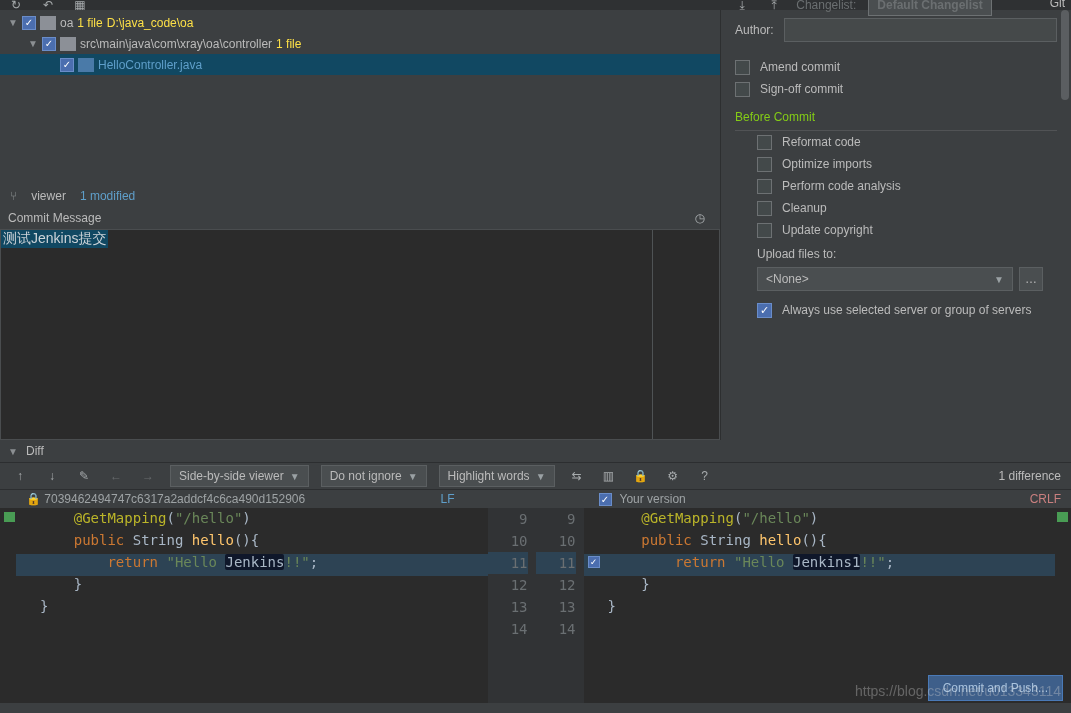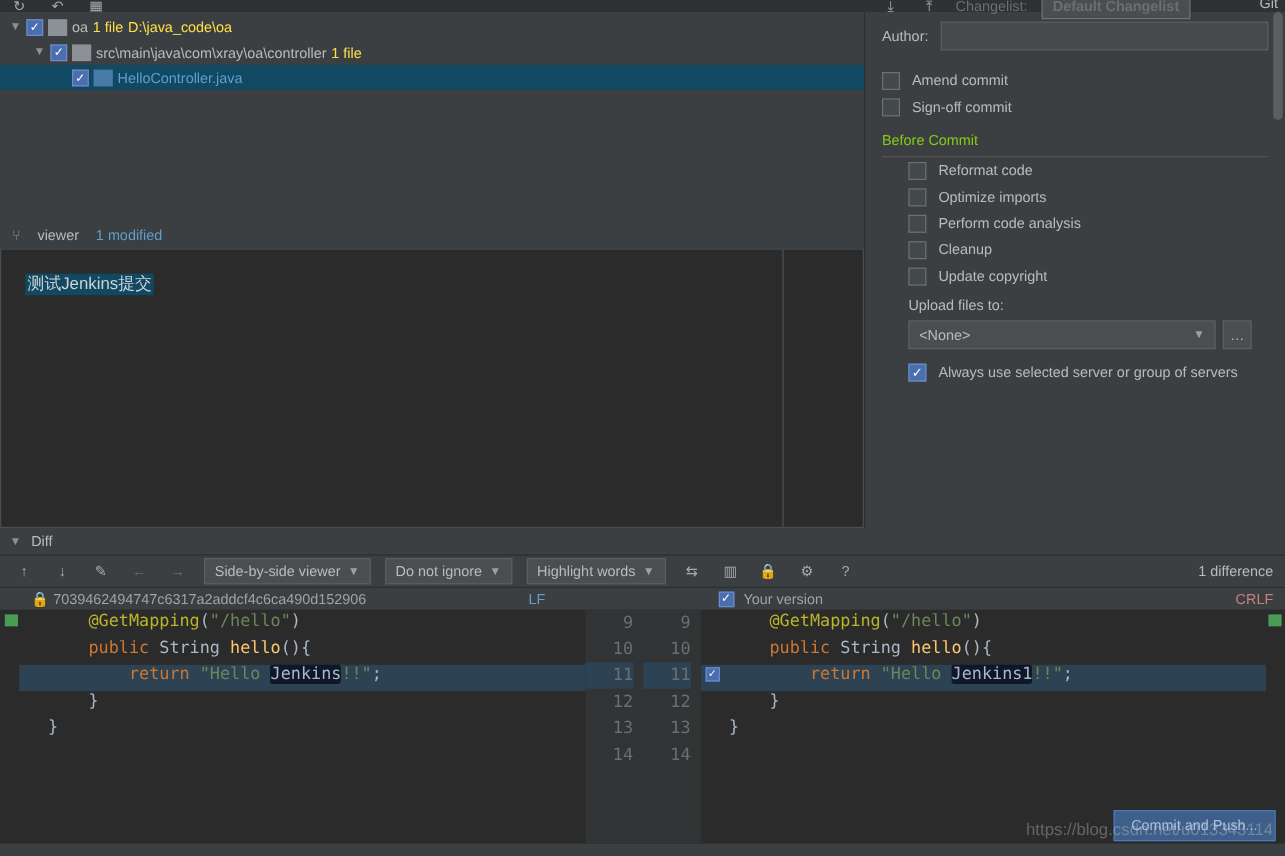--- a/index.html
+++ b/index.html
@@ -22,21 +22,21 @@
   .chk { width:14px; height:14px; background:#4b6eaf; border:1px solid #6a8dc9; display:inline-flex; align-items:center; justify-content:center; color:#fff; font-size:10px;}
   .ficon { width:16px; height:14px; background:#6b7d8f; display:inline-block;}
   .ficon.folder{ background:#8c9097;}
   .ficon.cls{ background:#4a7aa8;}
   .tg { color:#bbbbbb; }
   .muted { color:#fde047;}
   .link { color:#5f9fca;}
   .branch-bar{ height:22px; padding-left:10px; display:flex; gap:14px; align-items:center; background:#3c3f41;}
   .branch-bar .ic{ color:#8b8f92;}
   .cmhead{ height:22px; display:flex; align-items:center; justify-content:space-between; padding:0 10px 0 8px; color:#bbbbbb; background:#3c3f41;}
-  .cmbody{ flex:1; background:#2b2b2b; border:1px solid #4a4d4f; padding:20px; position:relative;}
+  .cmbody{ flex:1; background:#2b2b2b; border:1px solid #4a4d4f; padding:0; position:relative;}
   .cmtxt{ background:#114862; color:#cdd3d8; padding:0 2px; font-size:14px; display:inline-block;}
   .cmcursor{ position:absolute; right:66px; top:0; bottom:0; width:1px; background:#4f5355;}
   .section-title{ color:#84cc16; border-bottom:1px solid #515355; padding:4px 0 6px 0; margin-top:6px;}
   .field{ display:flex; align-items:center; gap:10px; margin:8px 0 14px 0;}
   .txtbox{ flex:1; height:24px; background:#45494a; border:1px solid #5b5f61;}
   .cb-row{ display:flex; align-items:center; gap:10px; height:22px;}
   .cb{ width:15px; height:15px; background:#43494a; border:1px solid #6d7173;}
   .cb.on{ background:#4b6eaf; border-color:#6a8dc9; color:#fff; font-size:11px; display:flex; align-items:center; justify-content:center;}
   .combo{ height:24px; background:#4a4e50; border:1px solid #5b5f61; display:flex; align-items:center; justify-content:space-between; padding:0 8px; width:256px;}
   .combo-triangle{ font-size:10px; color:#9aa1a4;}
@@ -118,20 +118,24 @@
         <span class="link">HelloController.java</span>
       </div>
     </div>
 
     <div class="branch-bar">
       <span class="ic">⑂</span>
       <span class="tg">viewer</span>
       <span class="link">1 modified</span>
     </div>
 
+    <div class="cmhead">
+      <span>Commit Message</span>
+      <span class="icbtn">◷</span>
+    </div>
     <div class="cmbody">
       <span class="cmtxt">测试Jenkins提交</span>
       <div class="cmcursor"></div>
     </div>
   </div>
 
   <div class="right">
     <div class="field">
       <span>Author:</span>
       <div class="txtbox"></div>

